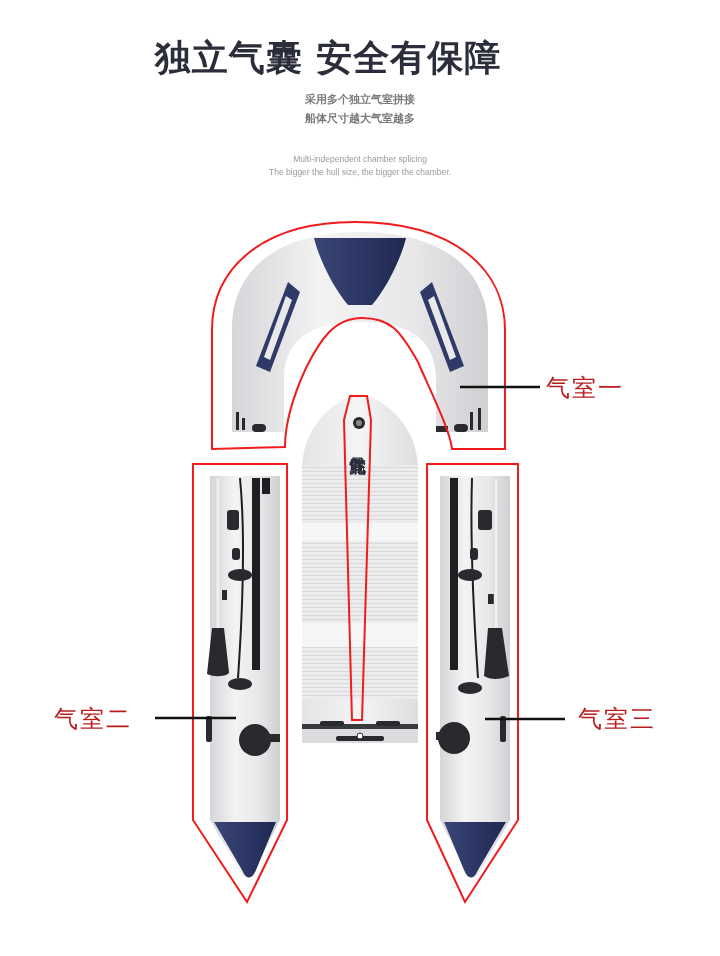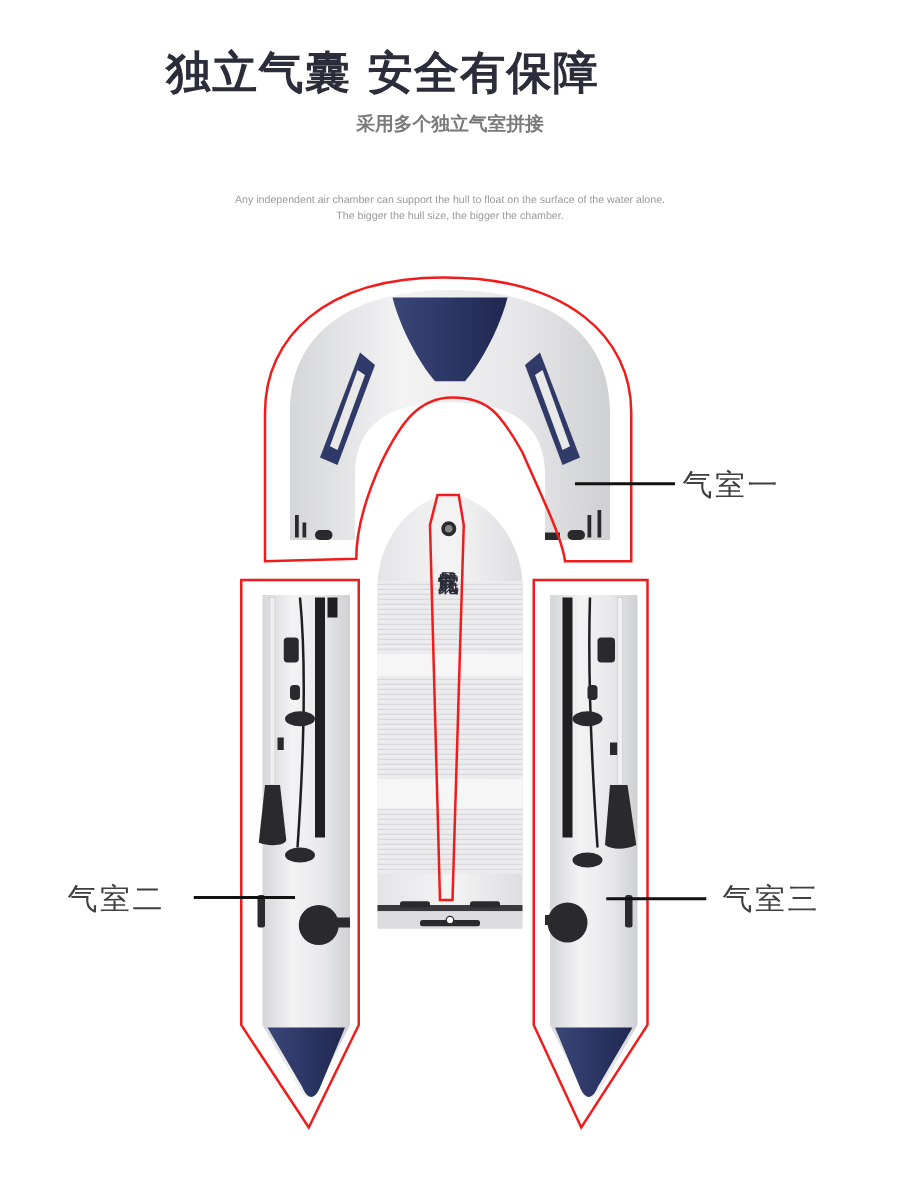--- a/index.html
+++ b/index.html
@@ -1,53 +1,55 @@
 <!DOCTYPE html>
 <html><head>
   <meta charset="utf-8">
   <style>
     html, body { margin: 0; padding: 0; background: #ffffff; }
     body { width: 720px; height: 956px; position: relative; overflow: hidden; font-family: "DejaVu Sans", sans-serif; }
     .title {
       position: absolute; left: 0; top: 34px; width: 612px; text-align: center;
       font-size: 36px; font-weight: bold; color: #2b2d3a; letter-spacing: 1px;
       font-family: "DejaVu Sans", sans-serif;
+      padding-left: 22px;
     }
     .cn-sub {
       position: absolute; left: 0; top: 90px; width: 720px; text-align: center;
-      font-size: 15px; line-height: 19px; color: #7a7a7a; font-weight: bold;
+      font-size: 11px; line-height: 19px; color: #7a7a7a; font-weight: bold;
     }
     .en-sub {
       position: absolute; left: 0; top: 153px; width: 720px; text-align: center;
       font-size: 8.5px; line-height: 13px; color: #9a9a9a;
       font-family: "Liberation Sans", sans-serif;
     }
     .diagram { position: absolute; left: 0; top: 0; width: 720px; height: 956px; }
     .label {
-      position: absolute; font-size: 24px; color: #404040; letter-spacing: 2px;
+      position: absolute; font-size: 24px; color: #b91c1c; letter-spacing: 2px;
       font-family: "DejaVu Sans", sans-serif;
     }
     .keel-label {
       position: absolute; left: 343px; top: 444px; width: 24px;
       font-size: 17px; line-height: 19.5px; color: #2b2d3a; text-align: center;
       writing-mode: vertical-rl;
       font-family: "DejaVu Sans", sans-serif;
     }
   </style>
 </head>
 <body>
 
 <div class="title">独立气囊 安全有保障</div>
 
 <div class="cn-sub">
   <div>采用多个独立气室拼接</div>
+  <div>船体尺寸越大气室越多</div>
 </div>
 
 <div class="en-sub">
-  <div>Any independent air chamber can support the hull to float on the surface of the water alone.</div>
+  <div>Multi-independent chamber splicing</div>
   <div>The bigger the hull size, the bigger the chamber.</div>
 </div>
 
 <svg class="diagram" viewBox="0 0 720 956" xmlns="http://www.w3.org/2000/svg">
   <defs>
     <linearGradient id="tubeGradV" x1="0" y1="0" x2="1" y2="0">
       <stop offset="0" stop-color="#d5d6d9"></stop>
       <stop offset="0.35" stop-color="#f3f3f4"></stop>
       <stop offset="0.7" stop-color="#e8e8ea"></stop>
       <stop offset="1" stop-color="#cfd0d3"></stop>

